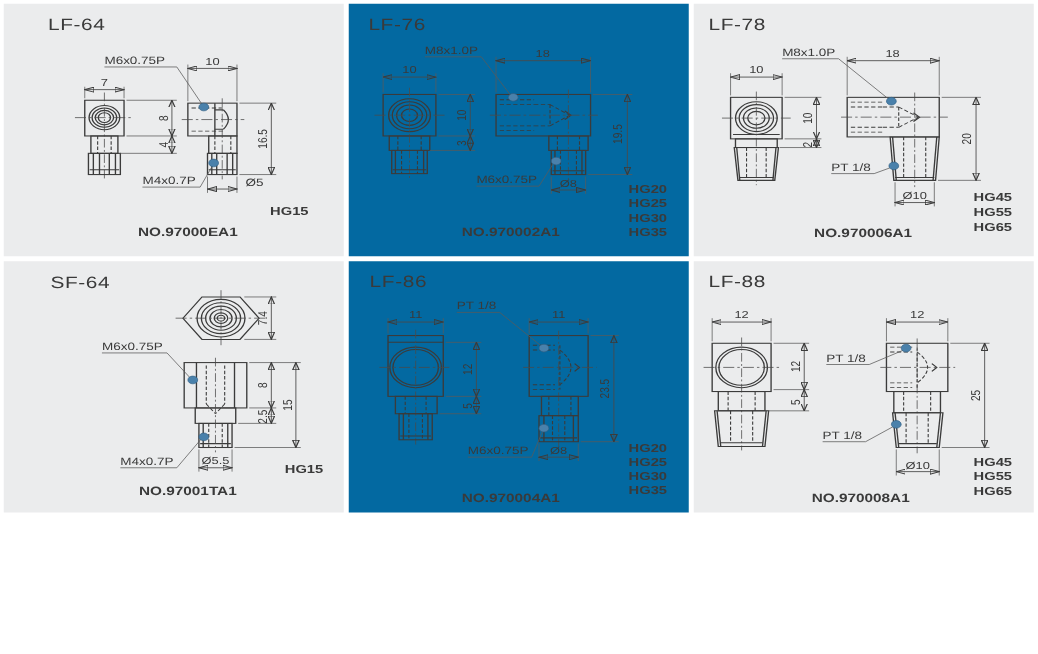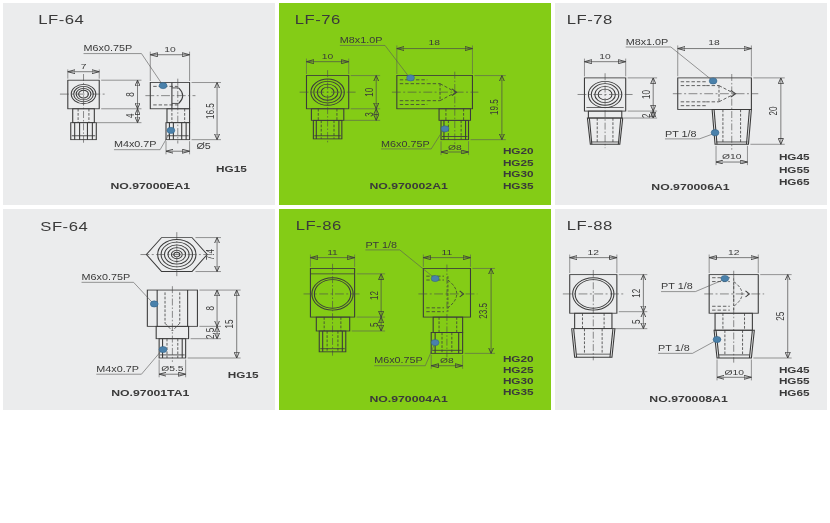--- a/index.html
+++ b/index.html
@@ -1,21 +1,21 @@
 <!DOCTYPE html>
 <html><head>
 <meta charset="utf-8">
 <style>
   html,body{margin:0;padding:0;background:#ffffff;}
   .sheet{width:830px;height:413px;box-sizing:border-box;background:#ffffff;padding:3px;
          display:grid;grid-template-columns:repeat(3,1fr);grid-template-rows:1fr 1fr;gap:4px;
          font-family:"Liberation Sans",sans-serif;}
   .panel{position:relative;overflow:hidden;}
   .panel.light{background:#ebeced;}
-  .panel.mid{background:#84cc16;}
+  .panel.mid{background:#0369a1;}
   .panel svg{display:block;width:100%;height:100%;}
   svg line,svg path,svg rect,svg circle,svg polygon,svg polyline{stroke:#3b3b3b;fill:none;}
   .o{stroke-width:1.1;}
   .th{stroke:#5a5a5a;stroke-width:.7;}
   .d{stroke-width:.9;stroke-dasharray:3.5 2;}
   .cl{stroke:#4a4a4a;stroke-width:.7;stroke-dasharray:9 2.5 2 2.5;}
   .dm{stroke:#4a4a4a;stroke-width:.8;}
   .dot{fill:#4a81ab;stroke:#2f5f84;stroke-width:.6;}
   svg text{fill:#3a3a3a;stroke:none;font-family:"Liberation Sans",sans-serif;}
   .ttl{font-size:17px;letter-spacing:.5px;}

